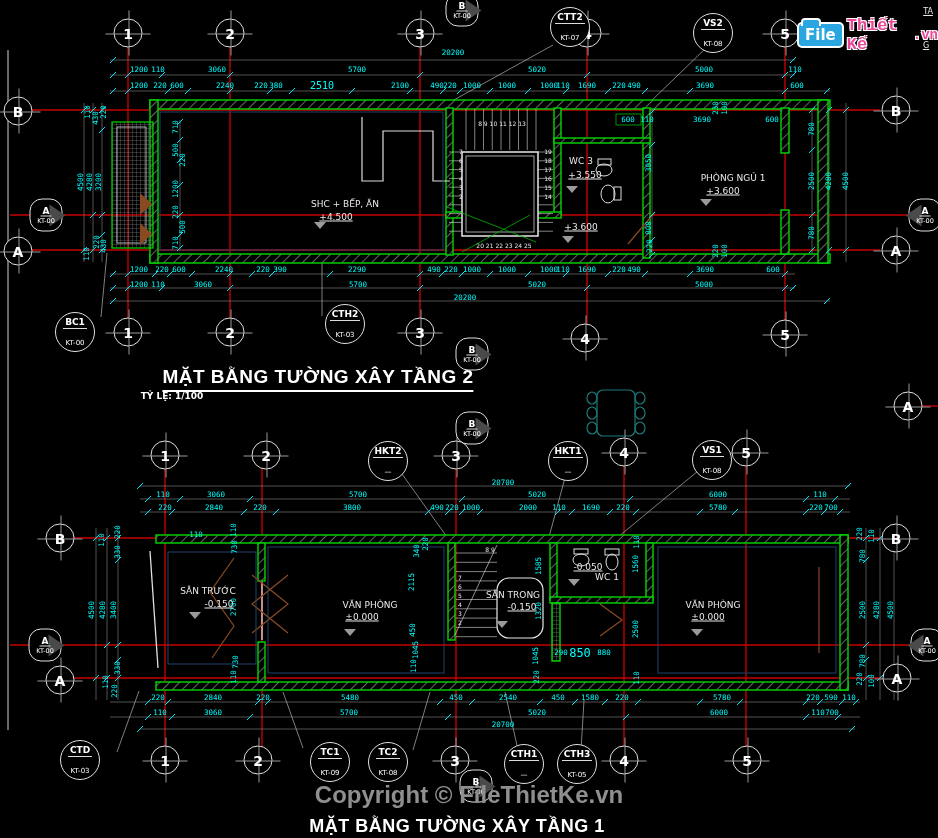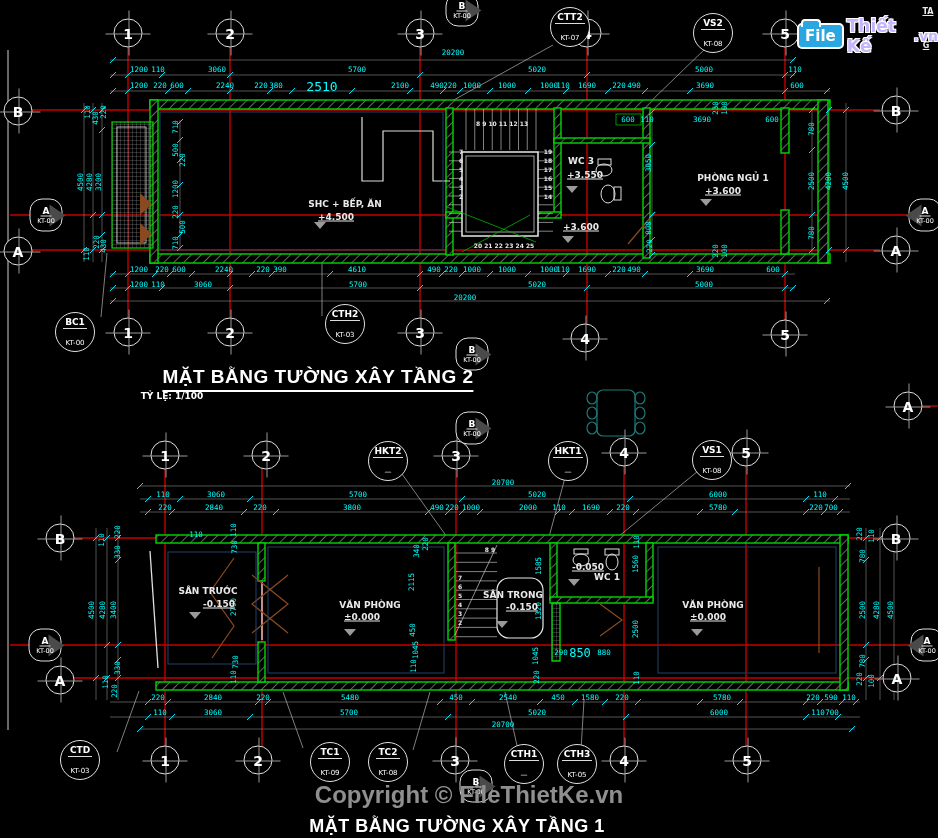--- a/index.html
+++ b/index.html
@@ -2,21 +2,21 @@
 <html><head>
 <meta charset="utf-8">
 <style>
   html,body{margin:0;padding:0;background:#000;}
   #stage{position:relative;width:938px;height:838px;background:#000;overflow:hidden;
          font-family:"DejaVu Sans",sans-serif;}
   #linework{position:absolute;left:0;top:0;z-index:1;}
   .ann{position:absolute;color:#00ffff;white-space:nowrap;line-height:1;z-index:3;
        font-family:"DejaVu Sans Mono",monospace;transform:translate(-50%,-50%);}
   .ann.rot{transform:translate(-50%,-50%) rotate(-90deg);}
-  .ann.c-w{color:#e9e9e9;font-family:"DejaVu Sans",sans-serif;font-weight:bold;}
+  .ann.c-w{color:#e9e9e9;font-family:"DejaVu Sans",sans-serif;font-weight:normal;}
   .ann.u{text-decoration:underline;}
   .bubble{position:absolute;width:27px;height:27px;border:1.7px solid #e0e0e0;border-radius:50%;
           background:#000;color:#fff;font-weight:bold;font-size:14px;display:flex;align-items:center;
           justify-content:center;transform:translate(-50%,-50%);z-index:4;
           font-family:"DejaVu Sans",sans-serif;}
   .bubble:before{content:"";position:absolute;left:-9px;right:-9px;top:50%;height:1px;background:#9a9a9a;z-index:-1;}
   .bubble:after{content:"";position:absolute;top:-9px;bottom:-9px;left:50%;width:1px;background:#9a9a9a;z-index:-1;}
   .callout{position:absolute;width:38px;height:38px;border:1.4px solid #e0e0e0;border-radius:50%;
            background:#000;transform:translate(-50%,-50%);display:flex;flex-direction:column;
            align-items:center;justify-content:center;color:#fff;z-index:5;}
@@ -35,22 +35,22 @@
          font-family:"Liberation Sans",sans-serif;letter-spacing:.5px;}
   .scale{position:absolute;color:#fff;font-size:9px;font-weight:bold;z-index:3;
          transform:translate(-50%,-50%);white-space:nowrap;}
   #copyright{position:absolute;color:#8f8f8f;font-size:24px;font-weight:bold;z-index:6;
              transform:translate(-50%,-50%);white-space:nowrap;font-family:"Liberation Sans",sans-serif;}
   #logo{position:absolute;left:797px;top:16px;display:flex;align-items:center;gap:3px;z-index:7;}
   #logo .lf{background:#2aa7e0;color:#fff;font-weight:bold;font-size:15px;padding:2px 6px;
             border-radius:5px;border:2px solid #fff;position:relative;}
   #logo .lf:before{content:"";position:absolute;left:2px;top:-6px;width:16px;height:6px;
             background:#2aa7e0;border:2px solid #fff;border-bottom:none;border-radius:4px 4px 0 0;}
-  #logo .lr,#logo .lv{color:#c4b5fd;font-weight:bold;font-size:17px;
-      text-shadow:-1px -1px 0 #fff,1px -1px 0 #fff,-1px 1px 0 #fff,1px 1px 0 #fff;}
+  #logo .lr,#logo .lv{color:#ec4899;font-weight:bold;font-size:17px;
+      text-shadow:-1px -1px 0 #fff,1px -1px 0 #fff,-1px 1px 0 #fff,1px 1px 0 #fff;font-family:Liberation Mono, monospace;}
   #logo .lv{font-size:14px;}
 </style>
 </head>
 <body>
 
 <div id="stage">
 
 <svg id="linework" width="938" height="838">
   <defs>
     <pattern id="h1" width="7" height="7" patternUnits="userSpaceOnUse" patternTransform="rotate(45)">
@@ -442,21 +442,21 @@
       <div class="ann" style="left: 357px; top: 70px; font-size: 7.5px;">5700</div>
       <div class="ann" style="left: 537px; top: 70px; font-size: 7.5px;">5020</div>
       <div class="ann" style="left: 704px; top: 70px; font-size: 7.5px;">5000</div>
       <div class="ann" style="left: 795px; top: 70px; font-size: 7.5px;">110</div>
       <div class="ann" style="left: 139px; top: 86px; font-size: 7.5px;">1200</div>
       <div class="ann" style="left: 160px; top: 86px; font-size: 7.5px;">220</div>
       <div class="ann" style="left: 177px; top: 86px; font-size: 7.5px;">600</div>
       <div class="ann" style="left: 225px; top: 86px; font-size: 7.5px;">2240</div>
       <div class="ann" style="left: 261px; top: 86px; font-size: 7.5px;">220</div>
       <div class="ann" style="left: 276px; top: 86px; font-size: 7.5px;">380</div>
-      <div class="ann" style="left: 322px; top: 86px; font-size: 13px;">2510</div>
+      <div class="ann" style="left: 322px; top: 86px; font-size: 10px;">2510</div>
       <div class="ann" style="left: 400px; top: 86px; font-size: 7.5px;">2100</div>
       <div class="ann" style="left: 437px; top: 86px; font-size: 7.5px;">490</div>
       <div class="ann" style="left: 450px; top: 86px; font-size: 7.5px;">220</div>
       <div class="ann" style="left: 472px; top: 86px; font-size: 7.5px;">1000</div>
       <div class="ann" style="left: 507px; top: 86px; font-size: 7.5px;">1000</div>
       <div class="ann" style="left: 549px; top: 86px; font-size: 7.5px;">1000</div>
       <div class="ann" style="left: 563px; top: 86px; font-size: 7.5px;">110</div>
       <div class="ann" style="left: 587px; top: 86px; font-size: 7.5px;">1690</div>
       <div class="ann" style="left: 619px; top: 86px; font-size: 7.5px;">220</div>
       <div class="ann" style="left: 634px; top: 86px; font-size: 7.5px;">490</div>
@@ -465,21 +465,21 @@
       <div class="ann" style="left: 628px; top: 120px; font-size: 7.5px;">600</div>
       <div class="ann" style="left: 647px; top: 120px; font-size: 7.5px;">110</div>
       <div class="ann" style="left: 702px; top: 120px; font-size: 7.5px;">3690</div>
       <div class="ann" style="left: 772px; top: 120px; font-size: 7.5px;">600</div>
       <div class="ann" style="left: 139px; top: 270px; font-size: 7.5px;">1200</div>
       <div class="ann" style="left: 162px; top: 270px; font-size: 7.5px;">220</div>
       <div class="ann" style="left: 179px; top: 270px; font-size: 7.5px;">600</div>
       <div class="ann" style="left: 224px; top: 270px; font-size: 7.5px;">2240</div>
       <div class="ann" style="left: 263px; top: 270px; font-size: 7.5px;">220</div>
       <div class="ann" style="left: 280px; top: 270px; font-size: 7.5px;">390</div>
-      <div class="ann" style="left: 357px; top: 270px; font-size: 7.5px;">4610</div>
+      <div class="ann" style="left: 357px; top: 270px; font-size: 7.5px;">2290</div>
       <div class="ann" style="left: 434px; top: 270px; font-size: 7.5px;">490</div>
       <div class="ann" style="left: 451px; top: 270px; font-size: 7.5px;">220</div>
       <div class="ann" style="left: 472px; top: 270px; font-size: 7.5px;">1000</div>
       <div class="ann" style="left: 507px; top: 270px; font-size: 7.5px;">1000</div>
       <div class="ann" style="left: 549px; top: 270px; font-size: 7.5px;">1000</div>
       <div class="ann" style="left: 563px; top: 270px; font-size: 7.5px;">110</div>
       <div class="ann" style="left: 587px; top: 270px; font-size: 7.5px;">1690</div>
       <div class="ann" style="left: 619px; top: 270px; font-size: 7.5px;">220</div>
       <div class="ann" style="left: 634px; top: 270px; font-size: 7.5px;">490</div>
       <div class="ann" style="left: 705px; top: 270px; font-size: 7.5px;">3690</div>

